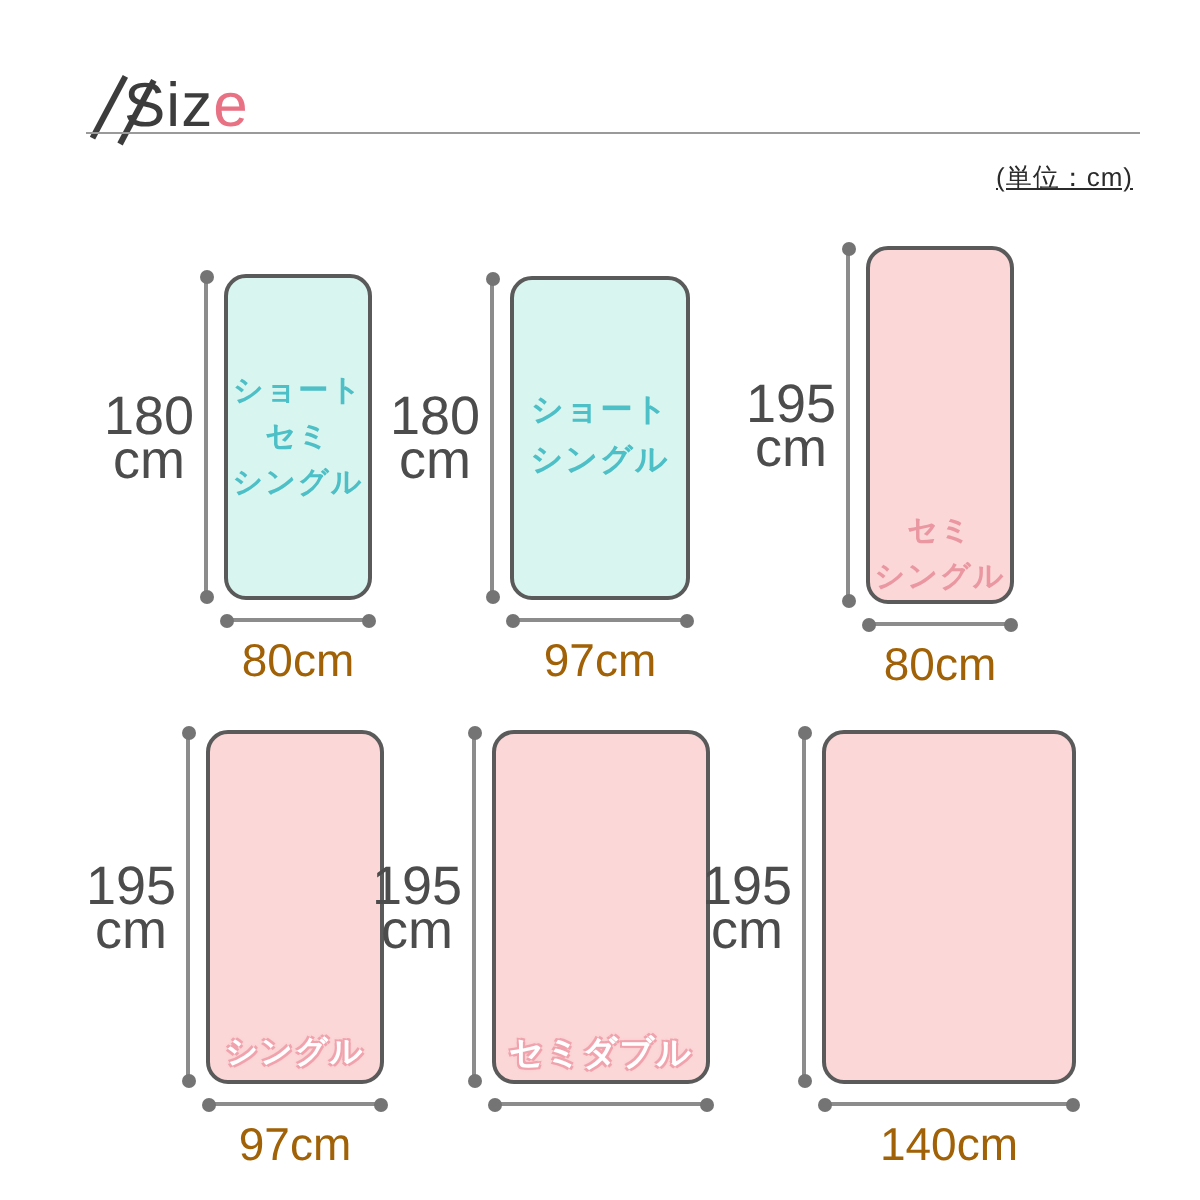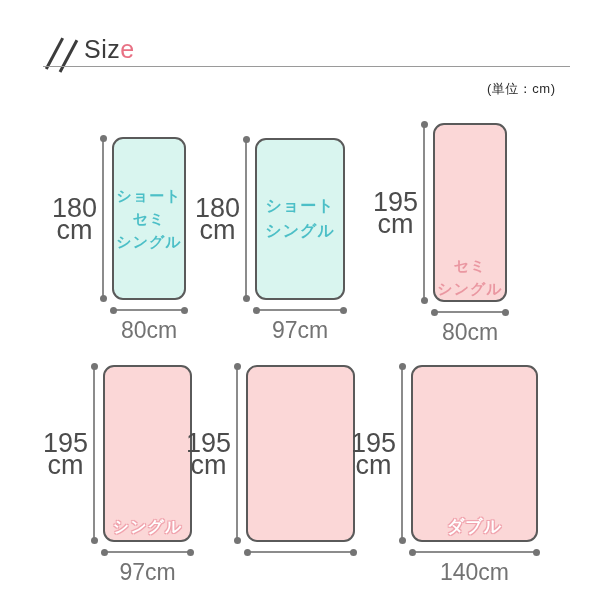--- a/index.html
+++ b/index.html
@@ -4,25 +4,25 @@
 <style>
   * { margin:0; padding:0; box-sizing:border-box; }
   html,body { width:600px; height:600px; background:#ffffff; overflow:hidden; }
   body { position:relative; font-family:"Liberation Sans","DejaVu Sans",sans-serif; }
 
   
   .header-slashes { position:absolute; left:44px; top:36px; width:40px; height:36px; }
   .slash { position:absolute; top:0; width:2.5px; height:35px; background:#3c3c3c; transform:rotate(28deg); }
   .slash.s1 { left:9px; }
   .slash.s2 { left:23px; top:2px; height:36px; }
-  .header-title { position:absolute; left:84px; top:37px; font-size:25px; font-weight:300;
+  .header-title { position:absolute; left:62px; top:37px; font-size:31px; font-weight:300;
                   letter-spacing:0.5px; color:#3c3c3c; line-height:1; }
   .header-title .accent { color:#e87184; }
   .header-underline { position:absolute; left:43px; top:66px; width:527px; height:1px; background:#9a9a9a; }
-  .unit-note { position:absolute; left:487px; top:80px; font-size:13px; color:#2b2b2b; letter-spacing:0.5px; }
+  .unit-note { position:absolute; left:498px; top:80px; font-size:13px; color:#2b2b2b; letter-spacing:0.5px;text-decoration:underline; }
 
   
   .bed { position:absolute; border:2px solid #5a5a5a; border-radius:11px;
          display:flex; align-items:center; justify-content:center; text-align:center; }
   .bed.mint { background:#d9f5ef; }
   .bed.pink { background:#fbd7d7;align-items:flex-end; }
 
   .bed-label { white-space:pre-line; font-weight:bold; letter-spacing:1px; line-height:1.55; }
   .mint .bed-label { color:#4cbfc7; }
   .pink.solid-label .bed-label { color:#ea97a1; }
@@ -52,21 +52,21 @@
   .vdim::after  { bottom:-3px; left:-2.5px; }
   .hdim::before { left:-3px; top:-2.5px; }
   .hdim::after  { right:-3px; top:-2.5px; }
 
   
   .hlabel { position:absolute; right:100%; margin-right:17px; top:50%; transform:translateY(-50%);
             text-align:center; color:#4c4c4c; line-height:0.82; }
   .hlabel .num  { font-size:27px; }
   .hlabel .unit { font-size:27px; }
   .wlabel { position:absolute; top:100%; margin-top:19px; left:50%; transform:translateX(-50%);
-            font-size:23px; color:#737373; white-space:nowrap; }
+            font-size:23px; color:#a16207; white-space:nowrap; }
 </style>
 </head>
 <body>
 
 <div class="header-slashes">
   <div class="slash s1"></div>
   <div class="slash s2"></div>
 </div>
 <div class="header-title"><span>Siz</span><span class="accent">e</span></div>
 <div class="header-underline"></div>
@@ -120,24 +120,24 @@
   <div class="bed-label">シングル</div>
 </div>
 
 <div class="bed pink outline-label bed4">
   <div class="vdim"></div>
   <div class="hdim"></div>
   <div class="hlabel">
     <div class="num">195</div>
     <div class="unit">cm</div>
   </div>
+  <div class="bed-label">セミダブル</div>
 </div>
 
 <div class="bed pink outline-label bed5">
   <div class="vdim"></div>
   <div class="hdim"></div>
   <div class="hlabel">
     <div class="num">195</div>
     <div class="unit">cm</div>
   </div>
   <div class="wlabel">140cm</div>
-  <div class="bed-label">ダブル</div>
 </div>
 
 </body></html>

